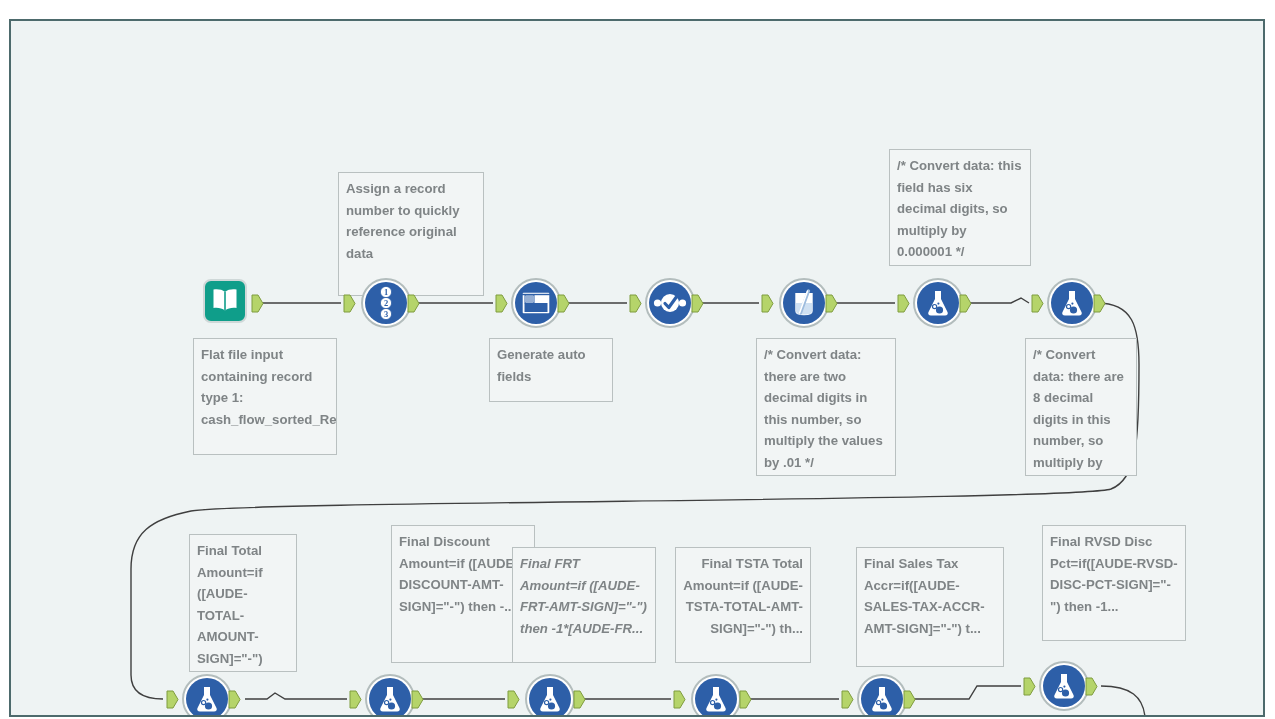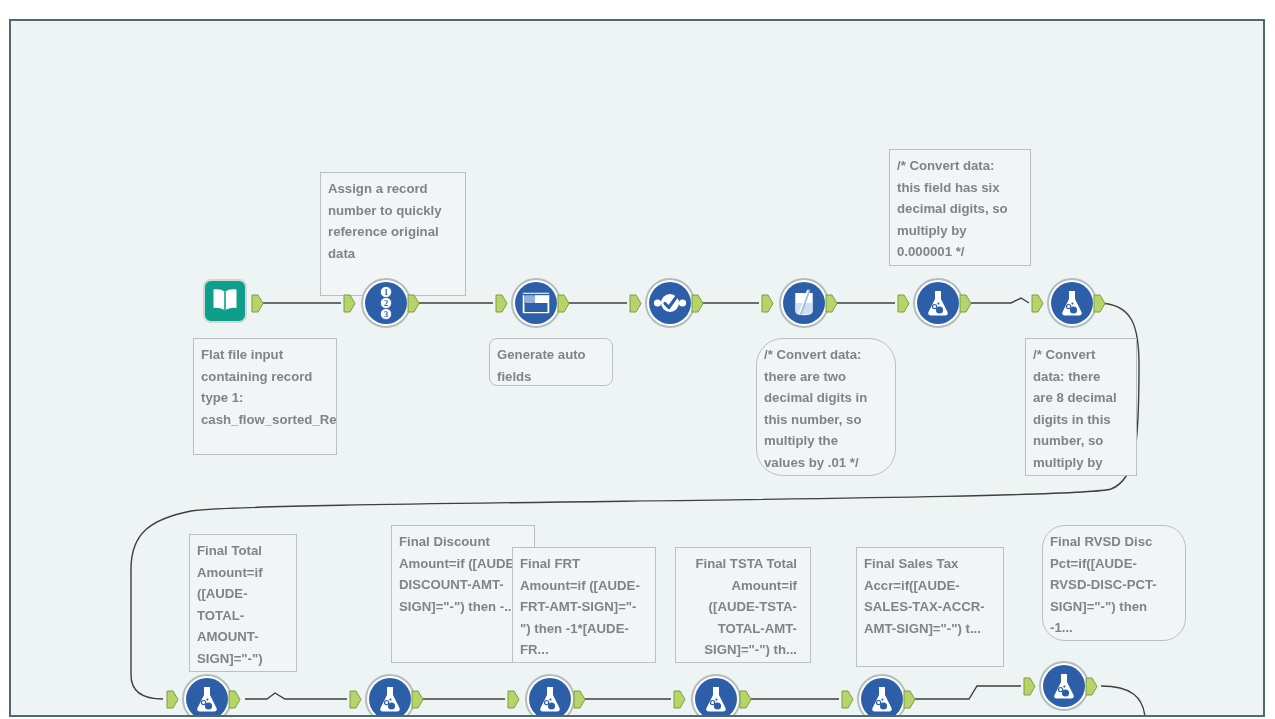--- a/index.html
+++ b/index.html
@@ -20,21 +20,21 @@
   #collapse-btn svg{display:block;}
 
   #canvas{position:absolute;left:0;top:28px;width:100%;height:666px;background:#eef3f3;overflow:hidden;}
 
   
   #wires{position:absolute;left:0;top:0;width:1252px;height:666px;pointer-events:none;}
 
   
   .note{position:absolute;background:#f2f5f5;border:1px solid #b9c0c0;box-sizing:border-box;
         color:#7f8486;font-size:13.2px;font-weight:bold;line-height:21.5px;
-        padding:5px 13px 4px 7px;white-space:pre-line;overflow:hidden;}
+        padding:5px 7px 4px 7px;white-space:pre-line;overflow:hidden;}
 
   
   .node{position:absolute;width:50px;height:50px;box-sizing:border-box;}
   .node .ring{position:absolute;left:0;top:0;width:50px;height:50px;border-radius:50%;
               background:#ffffff;border:2px solid #b3bdbd;box-sizing:border-box;}
   .node .disc{position:absolute;left:4px;top:4px;width:42px;height:42px;border-radius:50%;
               background:#2d5fa8;box-sizing:border-box;display:flex;align-items:center;justify-content:center;}
   .node.src .sq{position:absolute;left:3px;top:3px;width:44px;height:44px;border-radius:8px;
                 background:#0f9e8a;border:2px solid #cfd8d8;box-sizing:border-box;
                 display:flex;align-items:center;justify-content:center;}
@@ -73,44 +73,44 @@
           <path d="M234 650 L256 650 L264 644 L274 650 L336 650"></path>
           <line x1="402" y1="650" x2="494" y2="650"></line>
           <line x1="568" y1="650" x2="660" y2="650"></line>
           <line x1="734" y1="650" x2="828" y2="650"></line>
           <path d="M900 650 L958 650 L966 637 L1010 637"></path>
 
           <path d="M1090 637 C1120 637 1132 648 1134 668 L1134 666"></path>
         </g>
       </svg>
 
-      <div class="note" style="left:309px;top:123px;width:146px;height:124px;">Assign a record number to quickly reference original data</div>
+      <div class="note" style="left:327px;top:123px;width:146px;height:124px;">Assign a record number to quickly reference original data</div>
 
 
       <div class="note" style="left:878px;top:100px;width:142px;height:117px;">/* Convert data: this field has six decimal digits, so multiply by 0.000001 */</div>
 
       <div class="note" style="left:182px;top:289px;width:144px;height:117px;">Flat file input containing record type 1: cash_flow_sorted_Record_1.asc</div>
 
-      <div class="note" style="left:478px;top:289px;width:124px;height:48px;border-radius:8px;">Generate auto fields</div>
-
-      <div class="note" style="left:745px;top:289px;width:140px;height:138px;border-radius:27px;">/* Convert data: there are two decimal digits in this number, so multiply the values by .01 */</div>
+      <div class="note" style="left:478px;top:289px;width:124px;height:64px;">Generate auto fields</div>
+
+      <div class="note" style="left:745px;top:289px;width:140px;height:138px;">/* Convert data: there are two decimal digits in this number, so multiply the values by .01 */</div>
 
       <div class="note" style="left:1014px;top:289px;width:112px;height:138px;">/* Convert data: there are 8 decimal digits in this number, so multiply by 0.000000001 */</div>
 
       <div class="note" style="left:178px;top:485px;width:108px;height:138px;">Final Total Amount=if ([AUDE-TOTAL-AMOUNT-SIGN]="-") then -1*[...</div>
 
       <div class="note" style="left:348px;top:476px;width:144px;height:138px;margin-left:32px;">Final Discount Amount=if ([AUDE-DISCOUNT-AMT-SIGN]="-") then -...</div>
 
-      <div class="note" style="left:501px;top:498px;width:144px;height:116px;">Final FRT Amount=if ([AUDE-FRT-AMT-SIGN]="-") then -1*[AUDE-FR...</div>
+      <div class="note" style="left:501px;top:498px;width:144px;height:116px;font-style:italic;">Final FRT Amount=if ([AUDE-FRT-AMT-SIGN]="-") then -1*[AUDE-FR...</div>
 
       <div class="note" style="left:664px;top:498px;width:136px;height:116px;text-align:right;">Final TSTA Total Amount=if ([AUDE-TSTA-TOTAL-AMT-SIGN]="-") th...</div>
 
       <div class="note" style="left:845px;top:498px;width:148px;height:120px;">Final Sales Tax Accr=if([AUDE-SALES-TAX-ACCR-AMT-SIGN]="-") t...</div>
 
-      <div class="note" style="left:1031px;top:476px;width:144px;height:116px;border-radius:23px;">Final RVSD Disc Pct=if([AUDE-RVSD-DISC-PCT-SIGN]="-") then -1...</div>
+      <div class="note" style="left:1031px;top:476px;width:144px;height:116px;">Final RVSD Disc Pct=if([AUDE-RVSD-DISC-PCT-SIGN]="-") then -1...</div>
 
       <div class="node src" style="left:189px;top:227px;">
         <div class="sq">
           <svg width="30" height="28" viewBox="0 0 30 28">
             <path d="M15 5 C12 2.4 7.5 2 3.5 2.6 L3.5 21 C7.5 20.4 12 21 15 23.6 C18 21 22.5 20.4 26.5 21 L26.5 2.6 C22.5 2 18 2.4 15 5 Z" fill="#ffffff"></path>
             <path d="M15 5 L15 23.6" stroke="#0f9e8a" stroke-width="1.6" fill="none"></path>
           </svg>
         </div>
       </div>
       <div class="port" style="left:240px;top:245px;">

